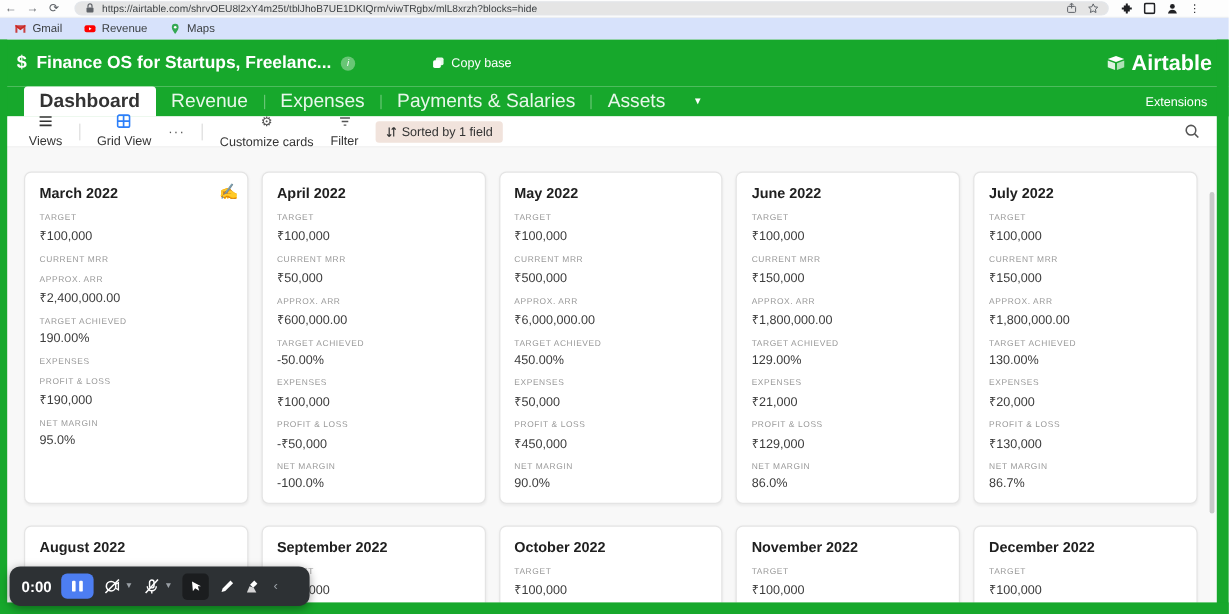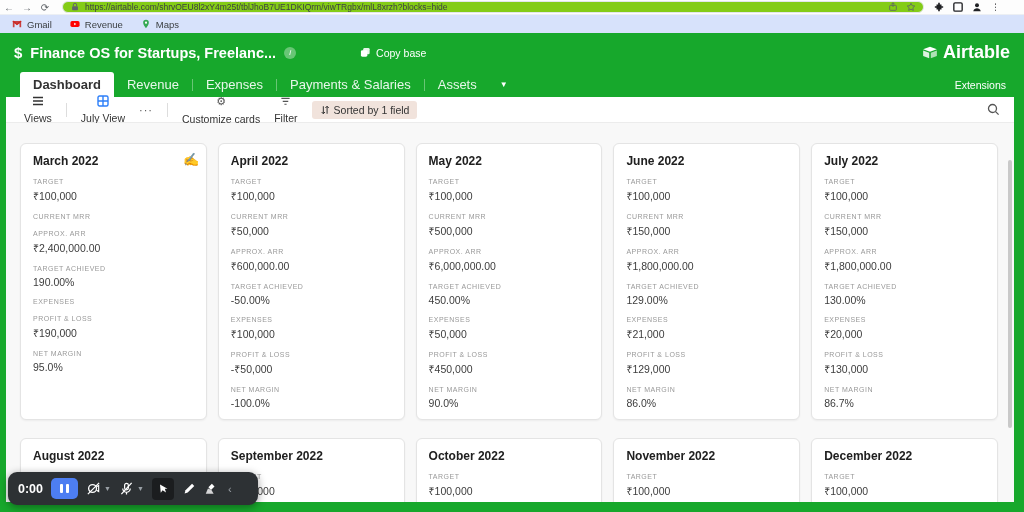--- a/index.html
+++ b/index.html
@@ -2,40 +2,40 @@
 <html><head>
 <meta charset="utf-8">
 <style>
   * { margin:0; padding:0; box-sizing:border-box; }
   html,body { width:1024px; height:512px; overflow:hidden; }
   body { font-family:"Liberation Sans", sans-serif; position:relative; background:#fff; }
 
   
   .chrome-top{position:absolute;left:0;top:0;width:1024px;height:15px;background:#fdfdfd;display:flex;align-items:center;border-bottom:1px solid #eceff3;}
   .nav-ic{color:#5f6368;font-size:10px;width:18px;text-align:center;line-height:15px;cursor:default;}
-  .url-pill{height:12px;flex:0 0 862px;margin-left:8px;background:#84cc16;border:1px solid #e3e6ea;border-radius:7px;display:flex;align-items:center;padding:0 7px;}
+  .url-pill{height:12px;flex:0 0 862px;margin-left:8px;background:#e5e5e5;border:1px solid #e3e6ea;border-radius:7px;display:flex;align-items:center;padding:0 7px;}
   .url-text{font-size:8.5px;color:#3c4043;white-space:nowrap;overflow:hidden;flex:1;}
   .pill-right{display:flex;gap:8px;align-items:center;margin-left:6px;}
   .tiny-ic{width:10px;height:10px;display:inline-block;}
   .chrome-right{display:flex;align-items:center;gap:9px;margin-left:10px;}
   .dots{color:#202124;font-size:9px;letter-spacing:0;}
   .bookmarks{position:absolute;left:0;top:15px;width:1024px;height:18px;background:#d7e2fb;display:flex;align-items:center;padding-left:12px;gap:18px;}
   .bm{display:flex;align-items:center;gap:5px;font-size:9.5px;color:#3c4043;}
 
   
   .app-header{position:absolute;left:0;top:33px;width:1024px;height:39px;background:#17a82c;display:flex;align-items:center;padding:0 14px;}
   .base-icon{color:#fff;font-size:15px;font-weight:bold;margin-right:8px;}
   .base-title{color:#fff;font-size:14.5px;font-weight:bold;}
   .info-dot{width:12px;height:12px;border-radius:50%;background:rgba(255,255,255,.35);color:#fff;font-size:8px;line-height:12px;text-align:center;margin-left:8px;font-style:italic;}
   .copy-base{display:flex;align-items:center;gap:5px;color:#fff;font-size:10.5px;margin-left:64px;}
   .brand{margin-left:auto;display:flex;align-items:center;gap:5px;color:#fff;font-size:18px;font-weight:bold;}
 
   
   .tab-bar{position:absolute;left:0;top:72px;width:1024px;height:25px;background:#17a82c;display:flex;align-items:flex-end;padding-left:20px;}
-  .tab{font-size:13px;color:#e8f7ea;padding:0 13px;height:25px;line-height:25px;position:relative;}
+  .tab{font-size:16px;color:#e8f7ea;padding:0 13px;height:25px;line-height:25px;position:relative;}
   .tab.active{background:#fff;color:#333;border-radius:3px 3px 0 0;font-weight:bold;}
   .tab-sep{width:1px;height:12px;background:rgba(255,255,255,.35);align-self:center;}
   .tab-caret{color:#fff;font-size:8px;margin-left:10px;align-self:center;}
   .extensions{margin-left:auto;margin-right:18px;color:#fff;font-size:10.5px;align-self:center;}
 
   
   .toolbar{position:absolute;left:6px;top:97px;width:1008px;height:26px;background:#fff;border-bottom:1px solid #ececec;display:flex;align-items:center;padding-left:18px;gap:14px;}
   .tb-item{display:flex;align-items:center;gap:5px;font-size:10.5px;color:#333;flex-direction:column;}
   .tb-sep{width:1px;height:14px;background:#ddd;}
   .tb-dots{color:#555;font-size:11px;letter-spacing:1px;}
@@ -171,21 +171,21 @@
         <path d="M1 2.5h10M1 6h10M1 9.5h10" stroke="#333" stroke-width="1.3"></path>
       </svg>
     <span>Views</span>
   </span>
   <span class="tb-sep"></span>
   <span class="tb-item">
     <svg width="12" height="12" viewBox="0 0 12 12">
         <rect x="1" y="1" width="10" height="10" rx="1.5" stroke="#2d7ff9" stroke-width="1.4" fill="none"></rect>
         <path d="M6 1v10M1 6h10" stroke="#2d7ff9" stroke-width="1.4"></path>
       </svg>
-    <span>July View</span>
+    <span>Grid View</span>
   </span>
   <span class="tb-dots">···</span>
   <span class="tb-sep"></span>
   <span class="tb-item">
     <span style="font-size:11px;color:#555;">⚙</span>
     <span>Customize cards</span>
   </span>
   <span class="tb-item">
     <svg width="11" height="11" viewBox="0 0 12 12">
         <path d="M1.5 2.5h9M3 5.8h6M4.8 9h2.4" stroke="#555" stroke-width="1.3"></path>

